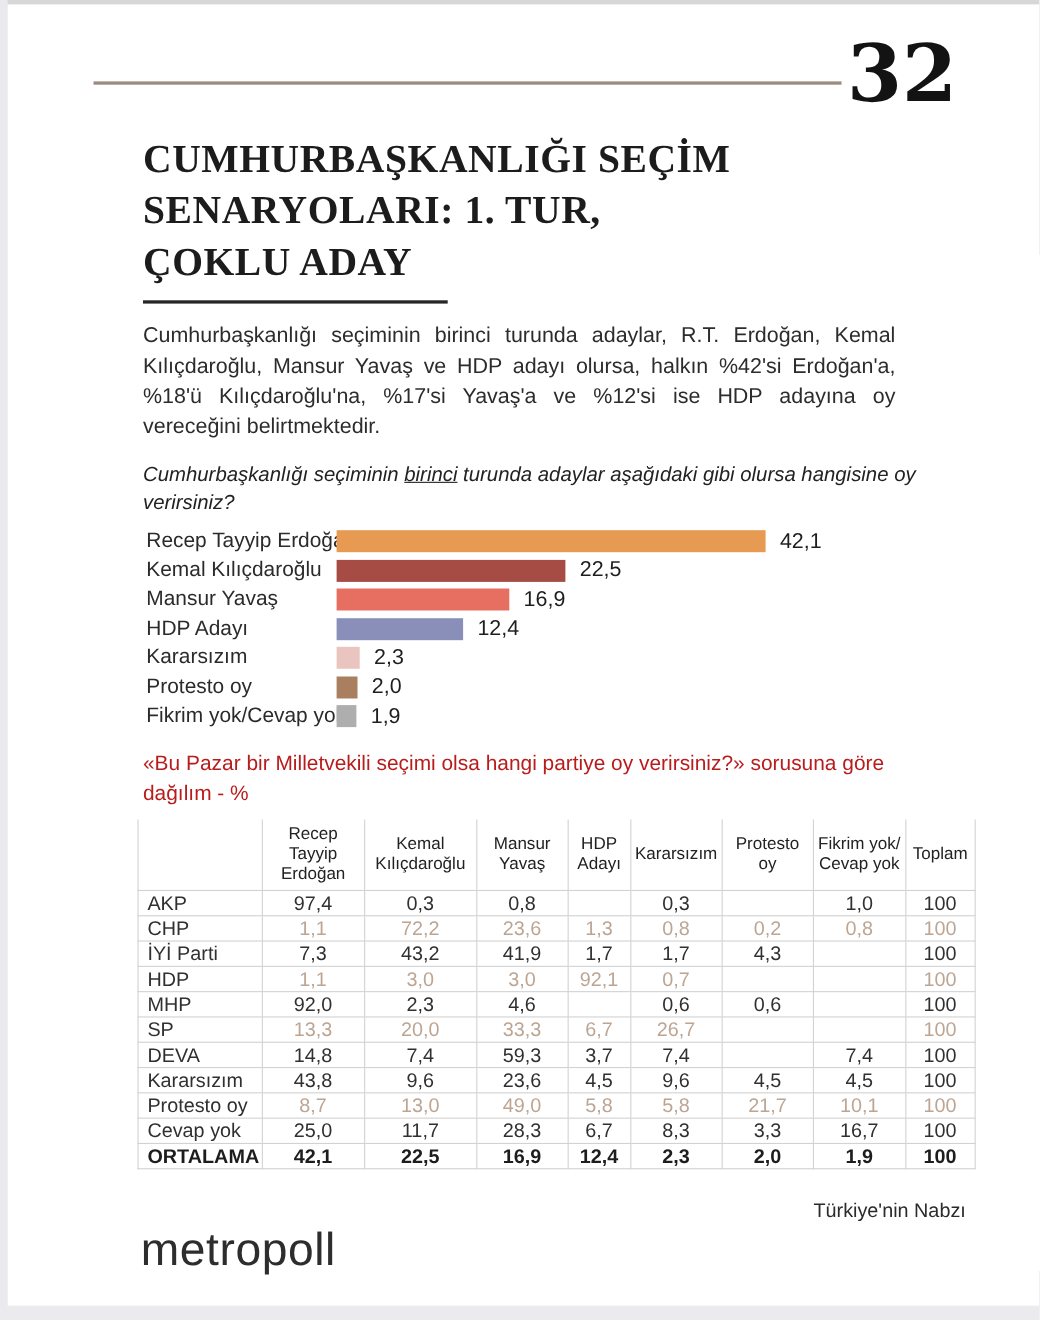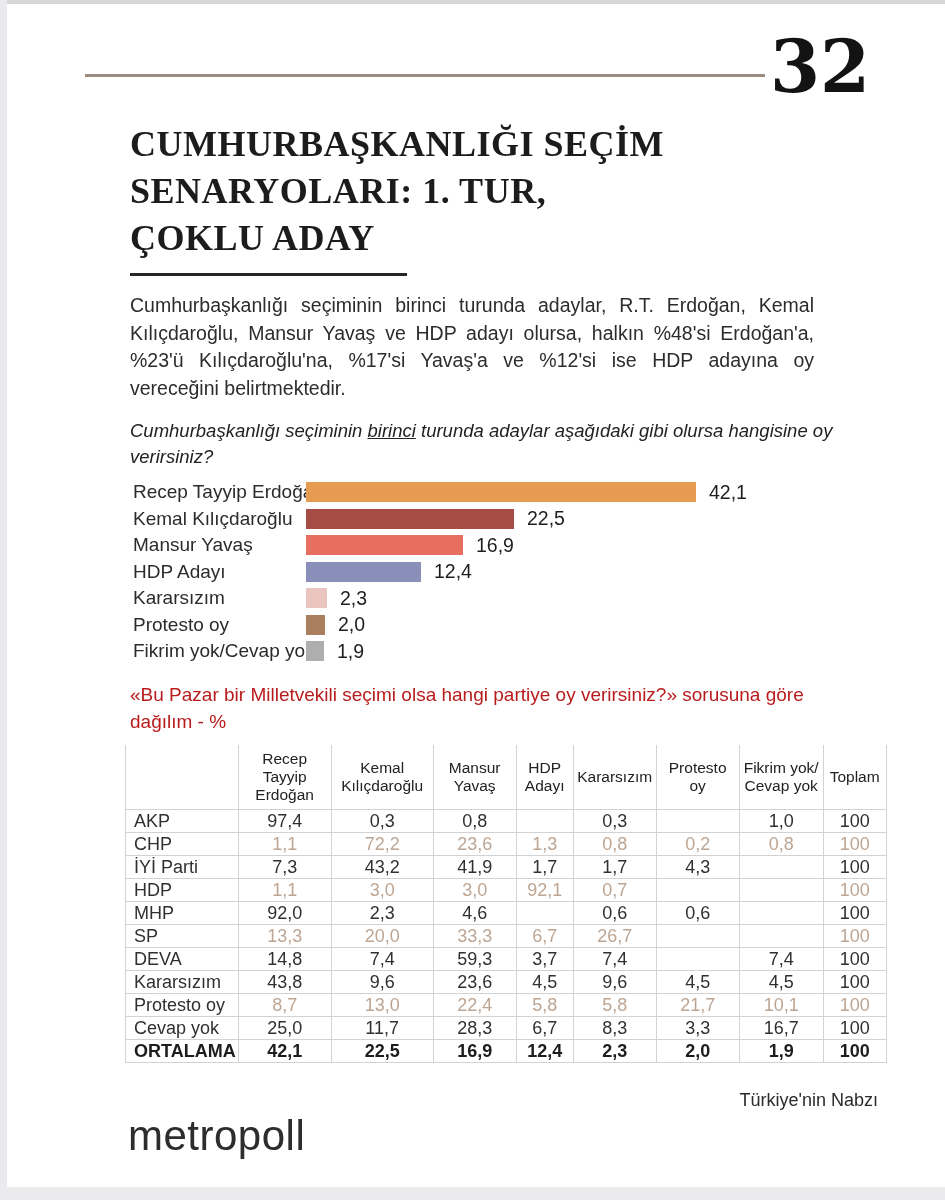--- a/index.html
+++ b/index.html
@@ -83,21 +83,21 @@
   <div class="top-rule"></div>
   <div class="page-number">32</div>
 
   <div class="title">
     <div>CUMHURBAŞKANLIĞI SEÇİM</div>
     <div>SENARYOLARI: 1. TUR,</div>
     <div>ÇOKLU ADAY</div>
   </div>
   <div class="title-underline"></div>
 
-  <div class="intro">Cumhurbaşkanlığı seçiminin birinci turunda adaylar, R.T. Erdoğan, Kemal Kılıçdaroğlu, Mansur Yavaş ve HDP adayı olursa, halkın %48'si Erdoğan'a, %23'ü Kılıçdaroğlu'na, %17'si Yavaş'a ve %12'si ise HDP adayına oy vereceğini belirtmektedir.</div>
+  <div class="intro">Cumhurbaşkanlığı seçiminin birinci turunda adaylar, R.T. Erdoğan, Kemal Kılıçdaroğlu, Mansur Yavaş ve HDP adayı olursa, halkın %42'si Erdoğan'a, %18'ü Kılıçdaroğlu'na, %17'si Yavaş'a ve %12'si ise HDP adayına oy vereceğini belirtmektedir.</div>
 
   <div class="question"><span>Cumhurbaşkanlığı seçiminin </span><span class="u">birinci</span><span> turunda adaylar aşağıdaki gibi olursa hangisine oy verirsiniz?</span></div>
 
   <div class="chart" id="chart">
       <div class="chart-row">
         <span class="chart-label">Recep Tayyip Erdoğan</span>
         <span class="chart-bar" style="width: 390px; background: rgb(231, 154, 82);"></span>
         <span class="chart-value">42,1</span>
       </div>
       <div class="chart-row">
@@ -245,21 +245,21 @@
           <td>4,5</td>
           <td>9,6</td>
           <td>4,5</td>
           <td>4,5</td>
           <td>100</td>
         </tr>
         <tr class="tan">
           <td class="rowlabel">Protesto oy</td>
           <td>8,7</td>
           <td>13,0</td>
-          <td>22,4</td>
+          <td>49,0</td>
           <td>5,8</td>
           <td>5,8</td>
           <td>21,7</td>
           <td>10,1</td>
           <td>100</td>
         </tr>
         <tr>
           <td class="rowlabel">Cevap yok</td>
           <td>25,0</td>
           <td>11,7</td>

